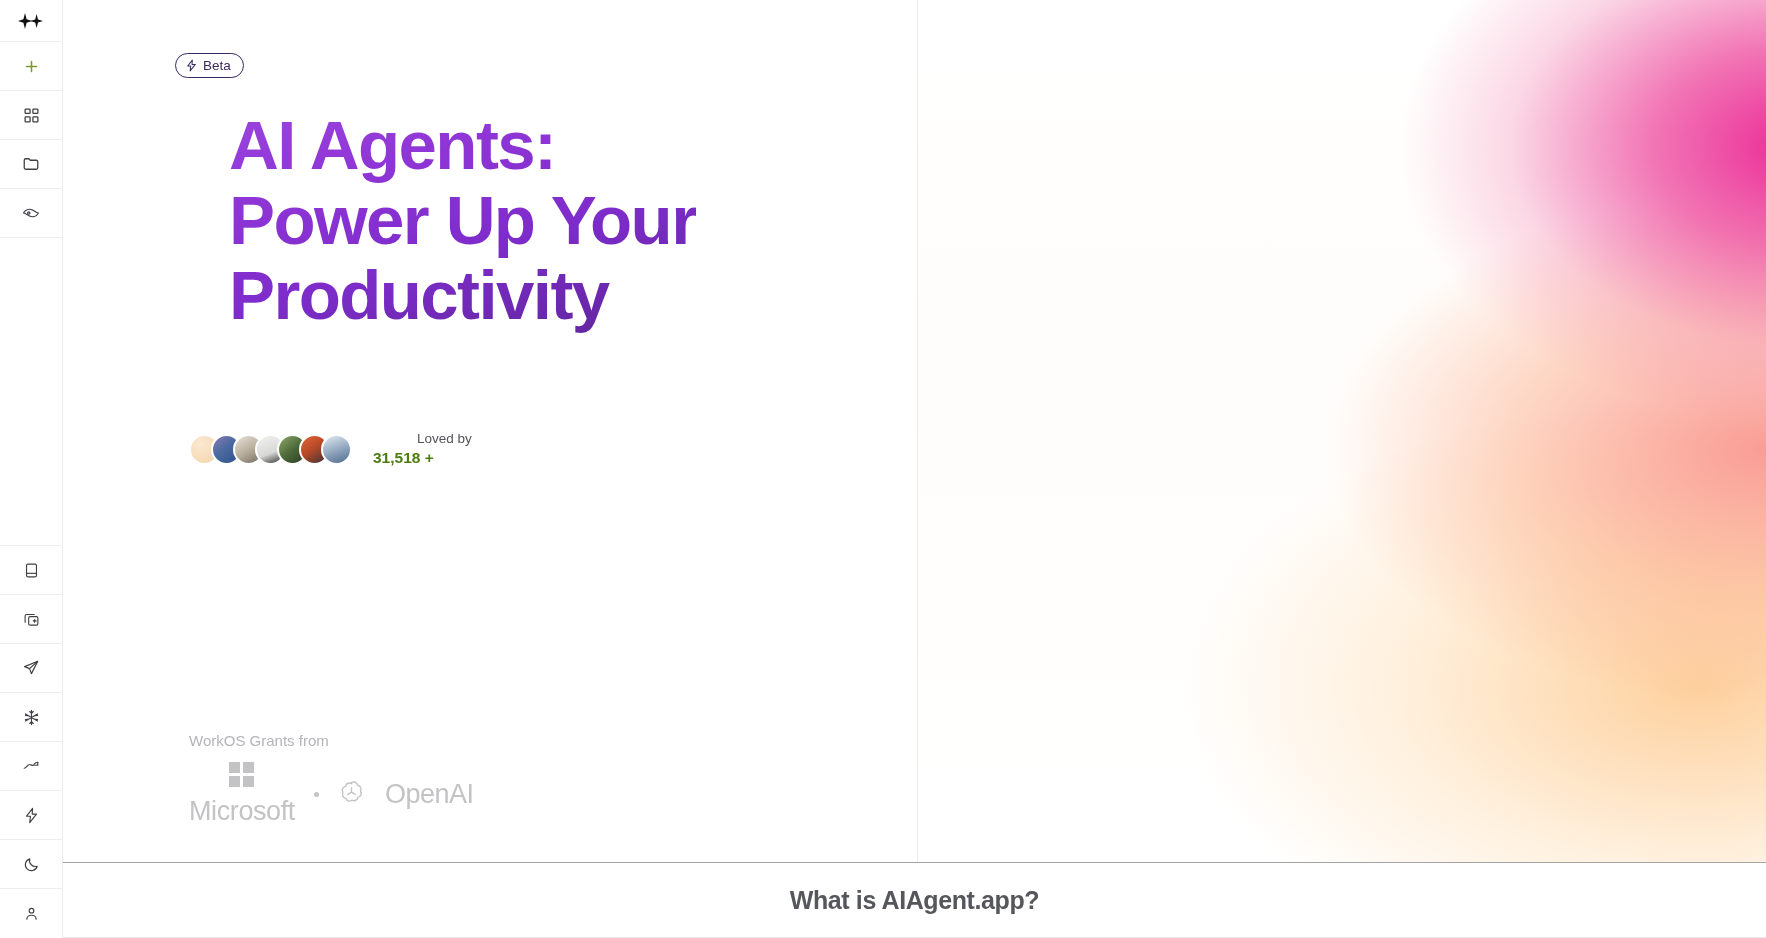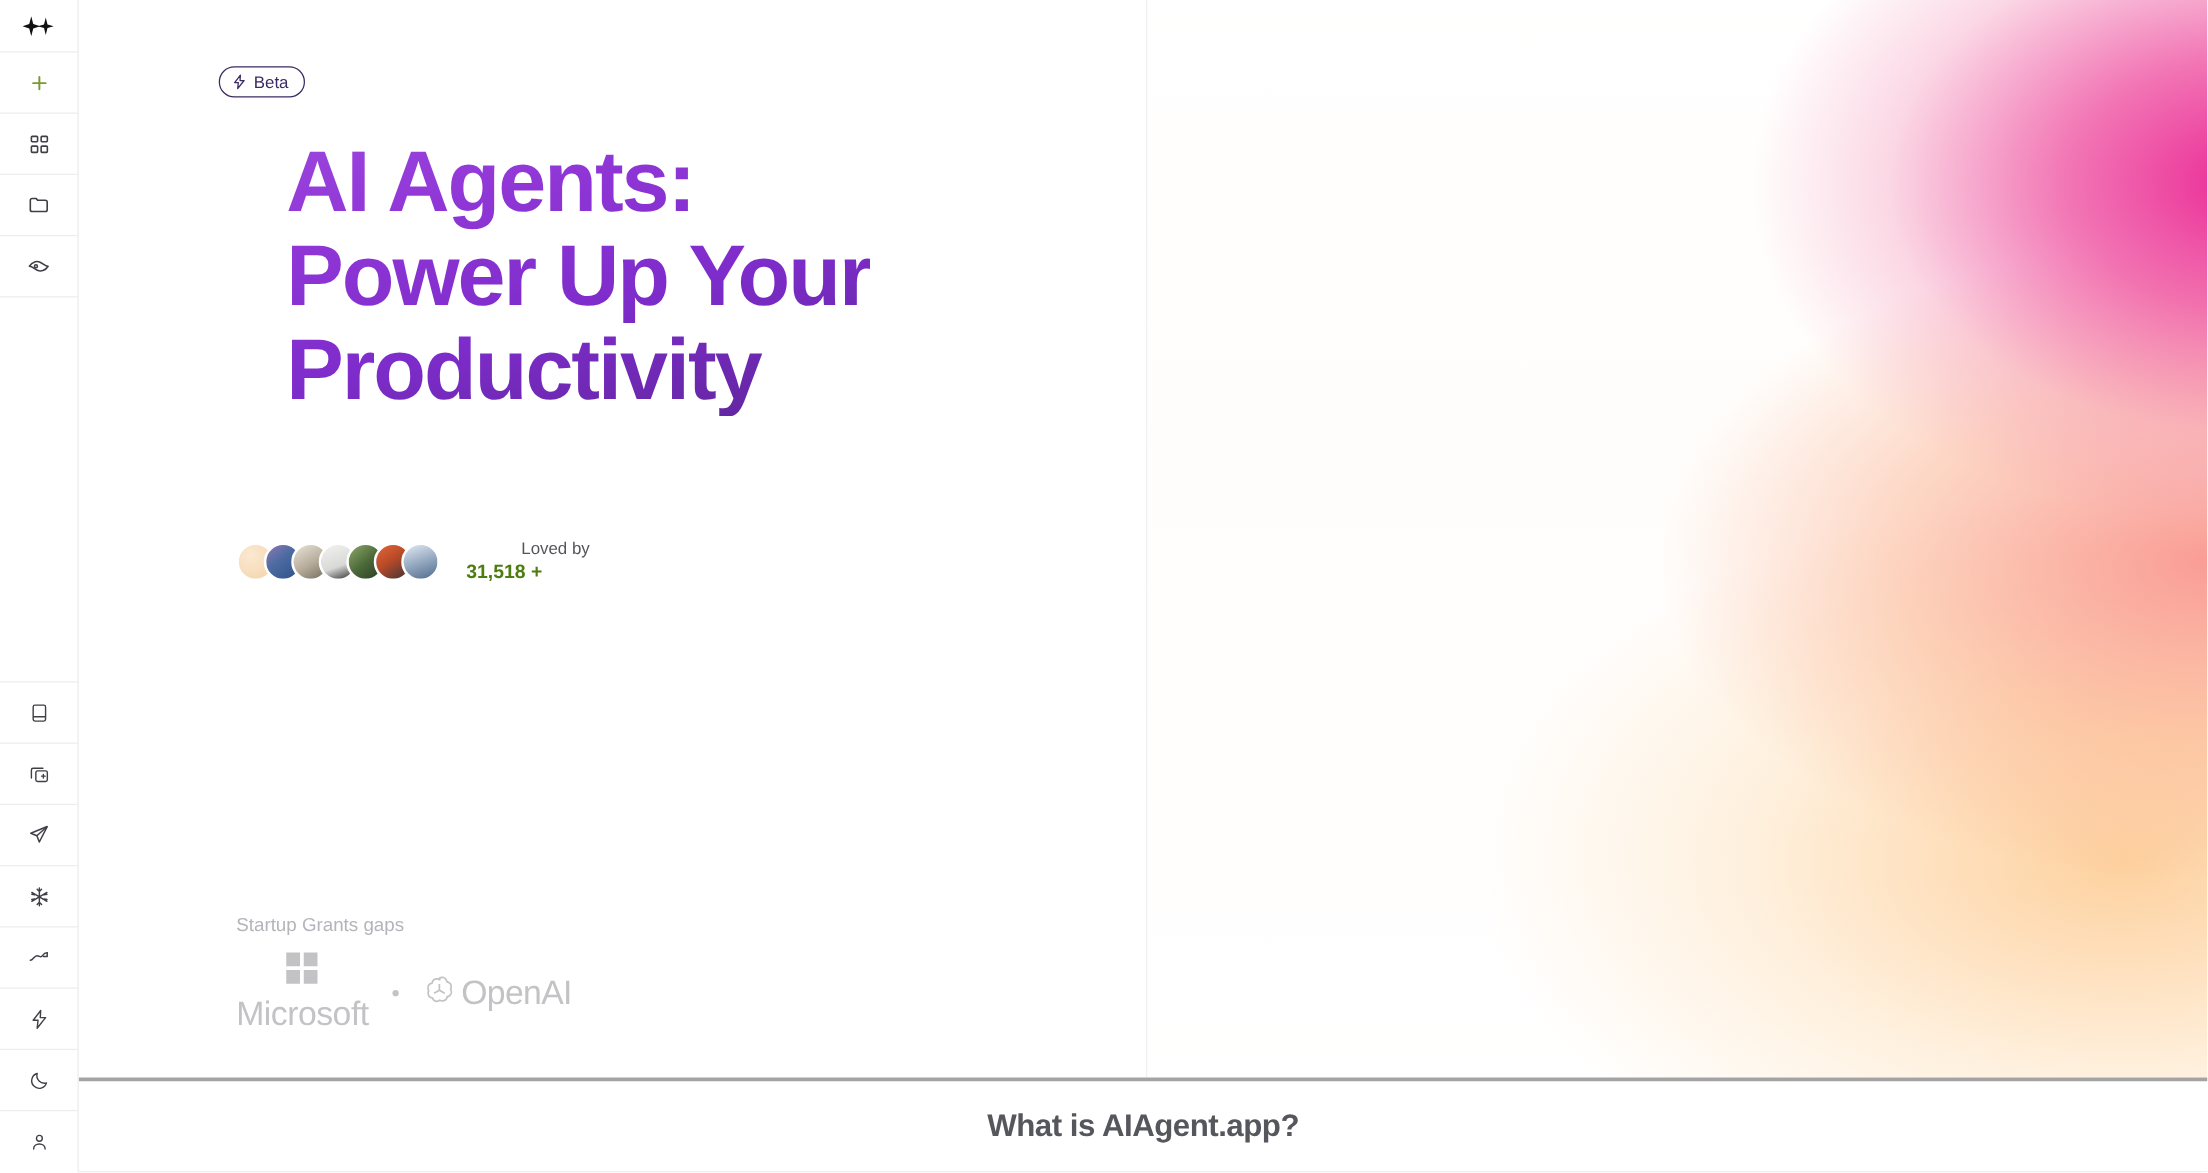--- a/index.html
+++ b/index.html
@@ -83,42 +83,42 @@
   .grants-logos {
     position: absolute; left: 126px; top: 762px;
     display: flex; align-items: center; gap: 19px;
   }
   .ms-logo { display: flex; align-items: center; gap: 9px; flex-direction: column; }
   .ms-squares { display: grid; grid-template-columns: 11px 11px; grid-template-rows: 11px 11px; gap: 3px; }
   .ms-squares i { background: #c3c3c6; display: block; }
   .ms-word { font-size: 27px; color: #c3c3c6; letter-spacing: -0.4px; }
   .dot-sep { width: 5px; height: 5px; border-radius: 50%; background: #c3c3c6; }
   .oai-logo { display: flex; align-items: center; gap: 4px; }
-  .oai-word { font-size: 27px; color: #c3c3c6; letter-spacing: -0.5px; }
+  .oai-word { font-size: 27px; color: #c3c3c6; letter-spacing: -0.5px; margin-left: 16px; }
 
   
   .panel {
     flex: 1 1 auto; height: 862px; position: relative;
     overflow: hidden; background: #fff;
   }
   .panel .bg {
     position: absolute; inset: 0;
     background:
       radial-gradient(62% 42% at 104% 17%, rgba(233,22,140,0.92) 0%, rgba(236,60,150,0.70) 28%, rgba(243,140,180,0.34) 55%, rgba(255,255,255,0) 76%),
       radial-gradient(70% 40% at 100% 52%, rgba(247,118,112,0.70) 0%, rgba(250,160,120,0.42) 42%, rgba(255,255,255,0) 74%),
       radial-gradient(78% 44% at 92% 80%, rgba(253,196,132,0.78) 0%, rgba(254,220,176,0.42) 45%, rgba(255,255,255,0) 78%),
       linear-gradient(180deg, #ffffff 0%, #fffdfb 40%, #ffffff 100%);
   }
   .panel .inner { position: relative; z-index: 2; }
 
   
   .footer {
     position: absolute; left: 0; top: 862px;
     width: 1703px; height: 76px;
-    border-top: 3px solid #a3a3a3; border-bottom: 1px solid #ebebeb;
+    border-top: 1px solid #a3a3a3; border-bottom: 1px solid #ebebeb;
     display: flex; align-items: center; justify-content: center;
     background: #fff;
   }
   .footer h2 {
     font-size: 25px; font-weight: 700; color: #56565d; letter-spacing: -0.4px;
   }
 </style>
 </head>
 <body>
 
@@ -236,21 +236,21 @@
             <span class="av" style="background:linear-gradient(140deg,#8fa86a 0%,#4d6b3a 50%,#2b3a22 100%)"></span>
             <span class="av" style="background:linear-gradient(145deg,#e0683a 0%,#b94a28 45%,#3a3238 100%)"></span>
             <span class="av" style="background:linear-gradient(160deg,#e3eaf2 0%,#9db0c6 45%,#4e6b8c 100%)"></span>
           </div>
           <div class="loved-text">
             <div class="lbl">Loved by</div>
             <div class="num">31,518 +</div>
           </div>
         </div>
 
-        <div class="grants-label">Startup Grants gaps</div>
+        <div class="grants-label">WorkOS Grants from</div>
         <div class="grants-logos">
           <div class="ms-logo">
             <span class="ms-squares">
                 <i></i>
                 <i></i>
                 <i></i>
                 <i></i>
               </span>
             <span class="ms-word">Microsoft</span>
           </div>

